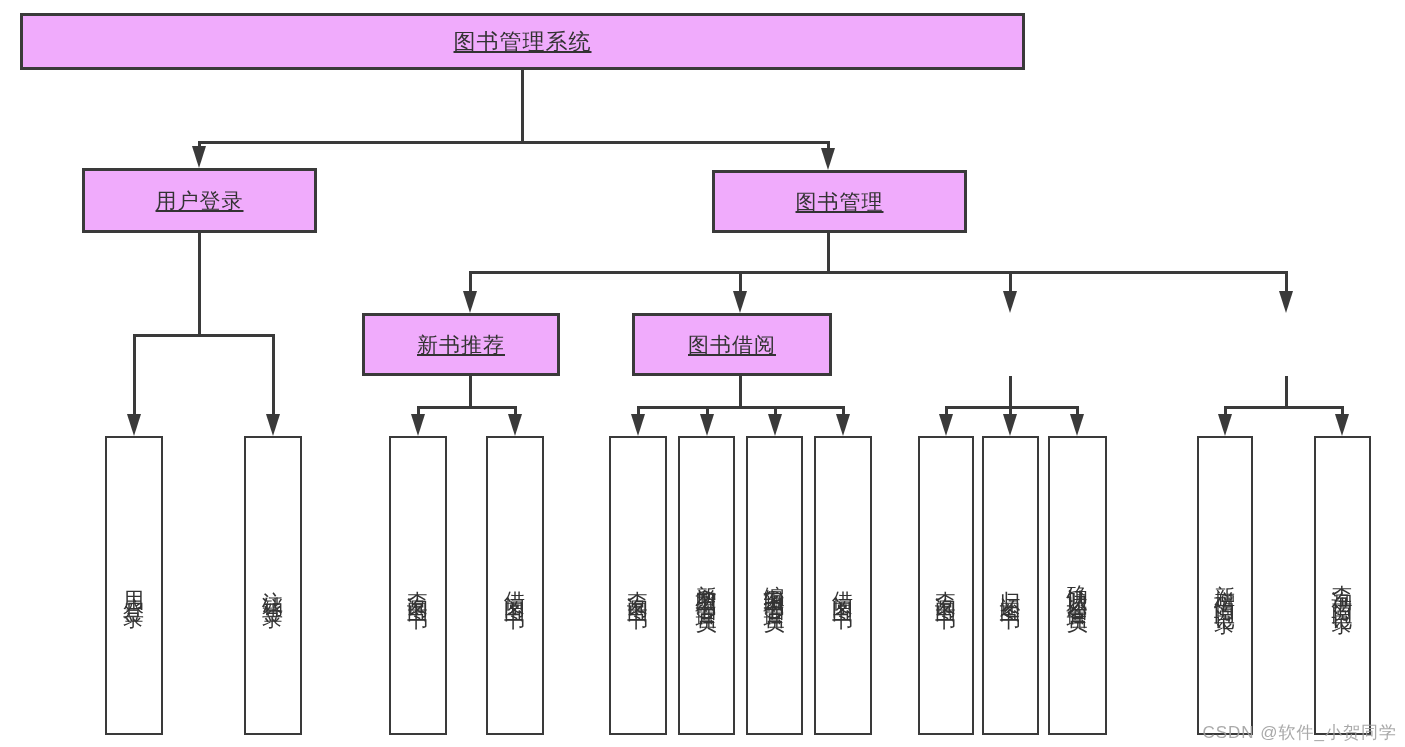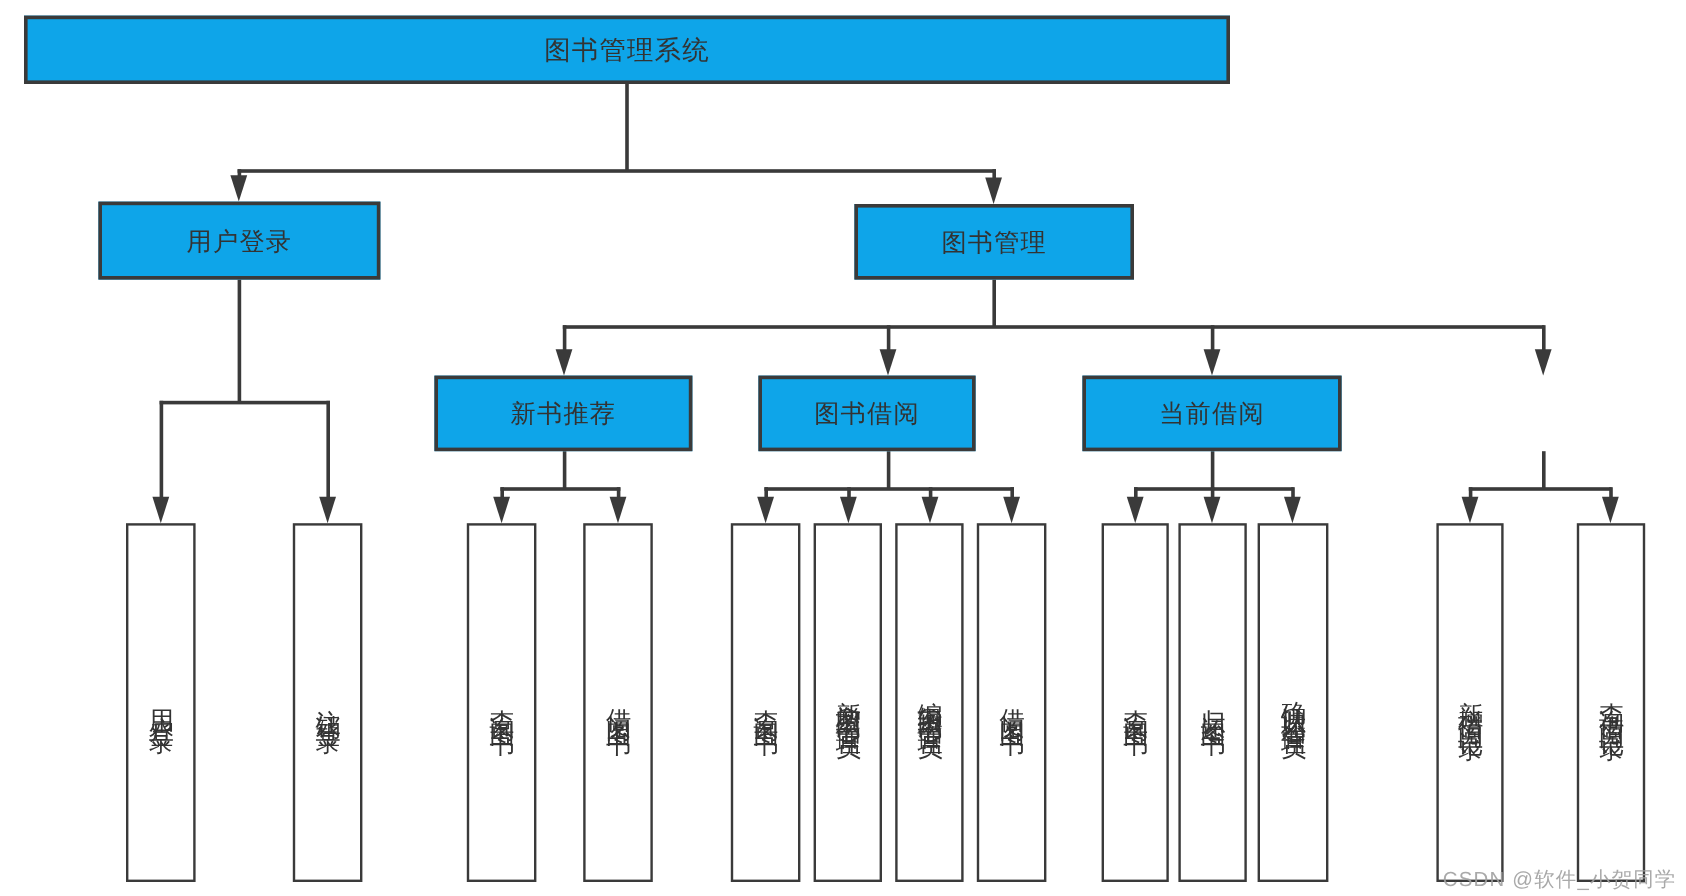--- a/index.html
+++ b/index.html
@@ -1,23 +1,23 @@
 <!DOCTYPE html>
 <html><head>
 <meta charset="utf-8">
 <style>
   html,body{margin:0;padding:0;background:#ffffff;}
   .canvas{
     position:relative;width:1405px;height:747px;background:#ffffff;overflow:hidden;
     font-family:"Liberation Sans","DejaVu Sans",sans-serif;color:#333333;
   }
   .node{
-    position:absolute;background:#0ea5e9;border:3px solid #3a3a3a;box-sizing:border-box;
+    position:absolute;background:#f0abfc;border:3px solid #3a3a3a;box-sizing:border-box;
     display:flex;align-items:center;justify-content:center;
-    font-size:21px;letter-spacing:1px;color:#333333;z-index:2;
+    font-size:21px;letter-spacing:1px;color:#333333;z-index:2;text-decoration:underline;
   }
   .node.root{font-size:22px;}
   .leaf{
     position:absolute;background:#ffffff;border:2.5px solid #3a3a3a;box-sizing:border-box;
     top:436px;height:299px;z-index:2;
     display:flex;align-items:center;justify-content:center;
     writing-mode:vertical-rl;text-orientation:mixed;
     font-size:21px;letter-spacing:6px;color:#333333;line-height:1;
   }
   .vl{position:absolute;width:3px;background:#3a3a3a;z-index:1;}
@@ -93,27 +93,26 @@
   <div class="hl" style="left:1224px;top:406px;width:119px;"></div>
   <div class="vl" style="left:1224px;top:406px;height:9px;"></div>
   <div class="ah" style="left:1218px;top:414px;"></div>
   <div class="vl" style="left:1341px;top:406px;height:9px;"></div>
   <div class="ah" style="left:1335px;top:414px;"></div>
 
   <div class="node root" style="left:20px;top:13px;width:1005px;height:57px;">图书管理系统</div>
 
   <div class="node" style="left:82px;top:168px;width:235px;height:65px;">用户登录</div>
 
-  <div class="node" style="left:712px;top:170px;width:233px;height:63px;">图书管理</div>
+  <div class="node" style="left:712px;top:170px;width:255px;height:63px;">图书管理</div>
 
-  <div class="node" style="left:362px;top:313px;width:215px;height:63px;">新书推荐</div>
+  <div class="node" style="left:362px;top:313px;width:198px;height:63px;">新书推荐</div>
 
-  <div class="node" style="left:632px;top:313px;width:181px;height:63px;">图书借阅</div>
+  <div class="node" style="left:632px;top:313px;width:200px;height:63px;">图书借阅</div>
 
-  <div class="node" style="left:902px;top:313px;width:216px;height:63px;">当前借阅</div>
 
 
   <div class="leaf" style="left:105px;width:58px;">用户登录</div>
   <div class="leaf" style="left:244px;width:58px;">注销登录</div>
 
   <div class="leaf" style="left:389px;width:58px;">查询图书</div>
   <div class="leaf" style="left:486px;width:58px;">借阅图书</div>
 
   <div class="leaf" style="left:609px;width:58px;">查询图书</div>
   <div class="leaf" style="left:678px;width:57px;letter-spacing:4px;">新增图书（管理员）</div>

